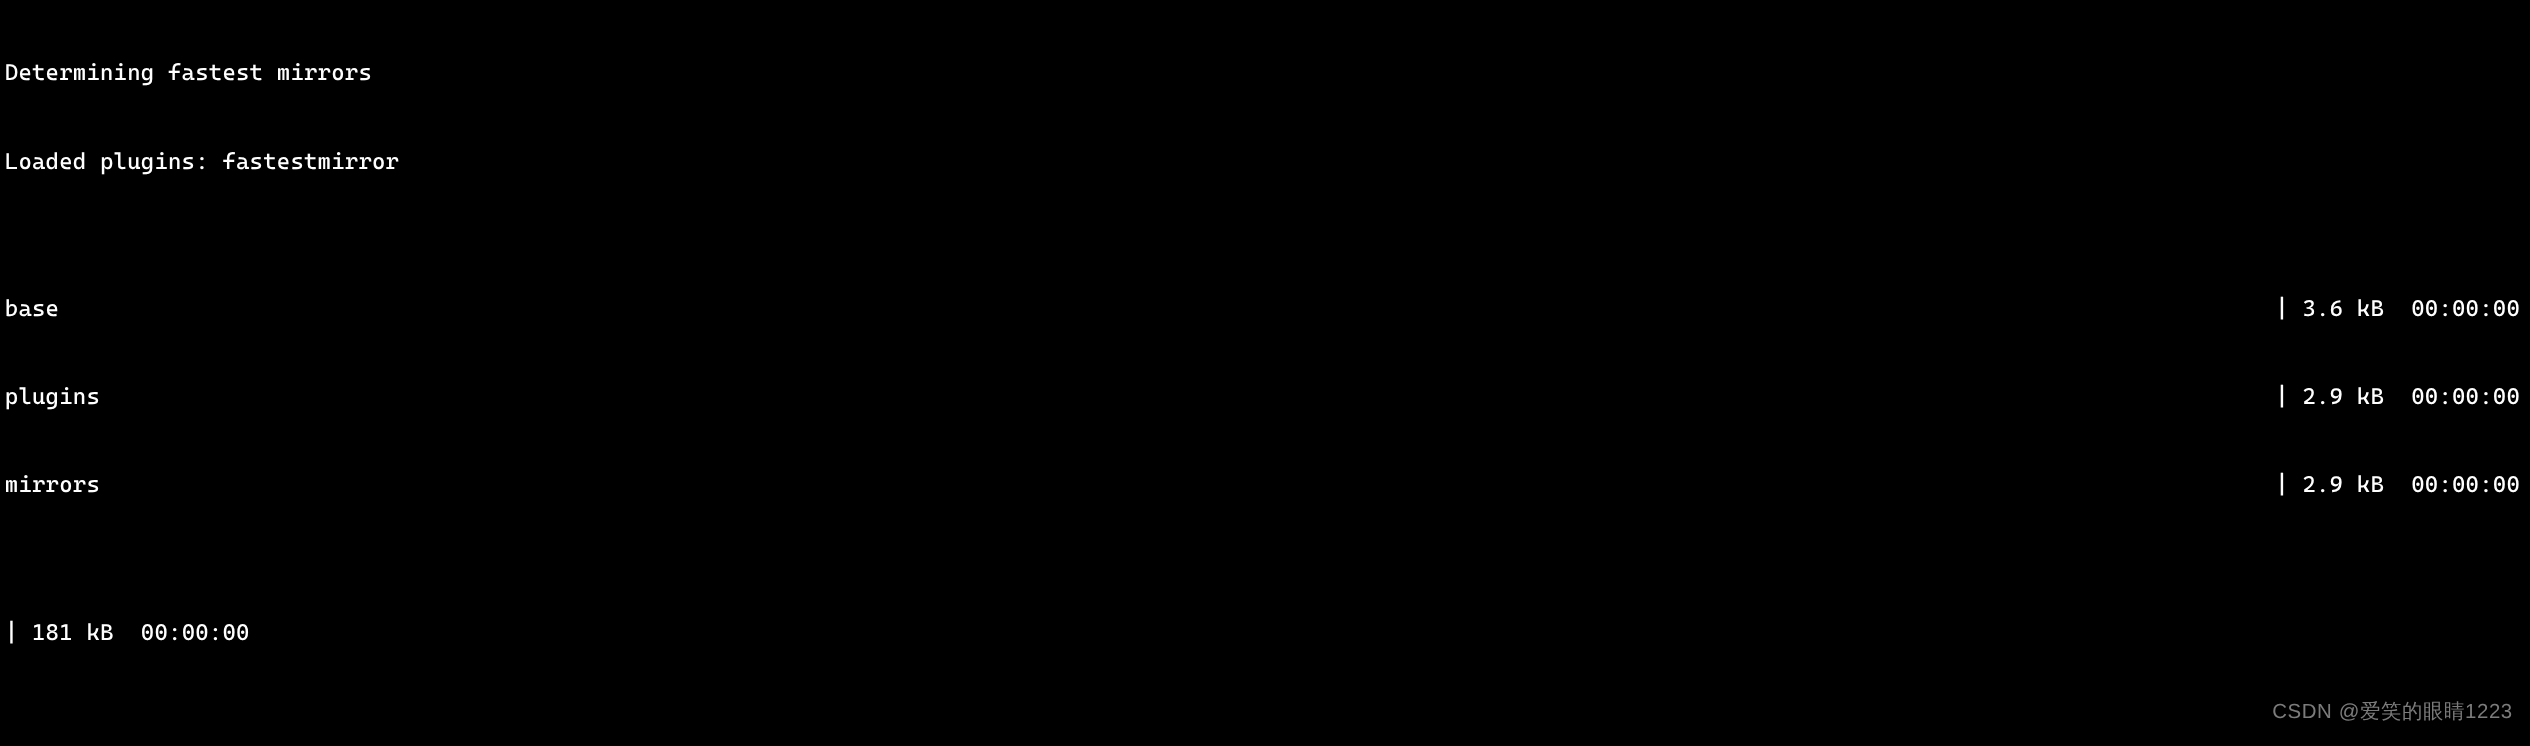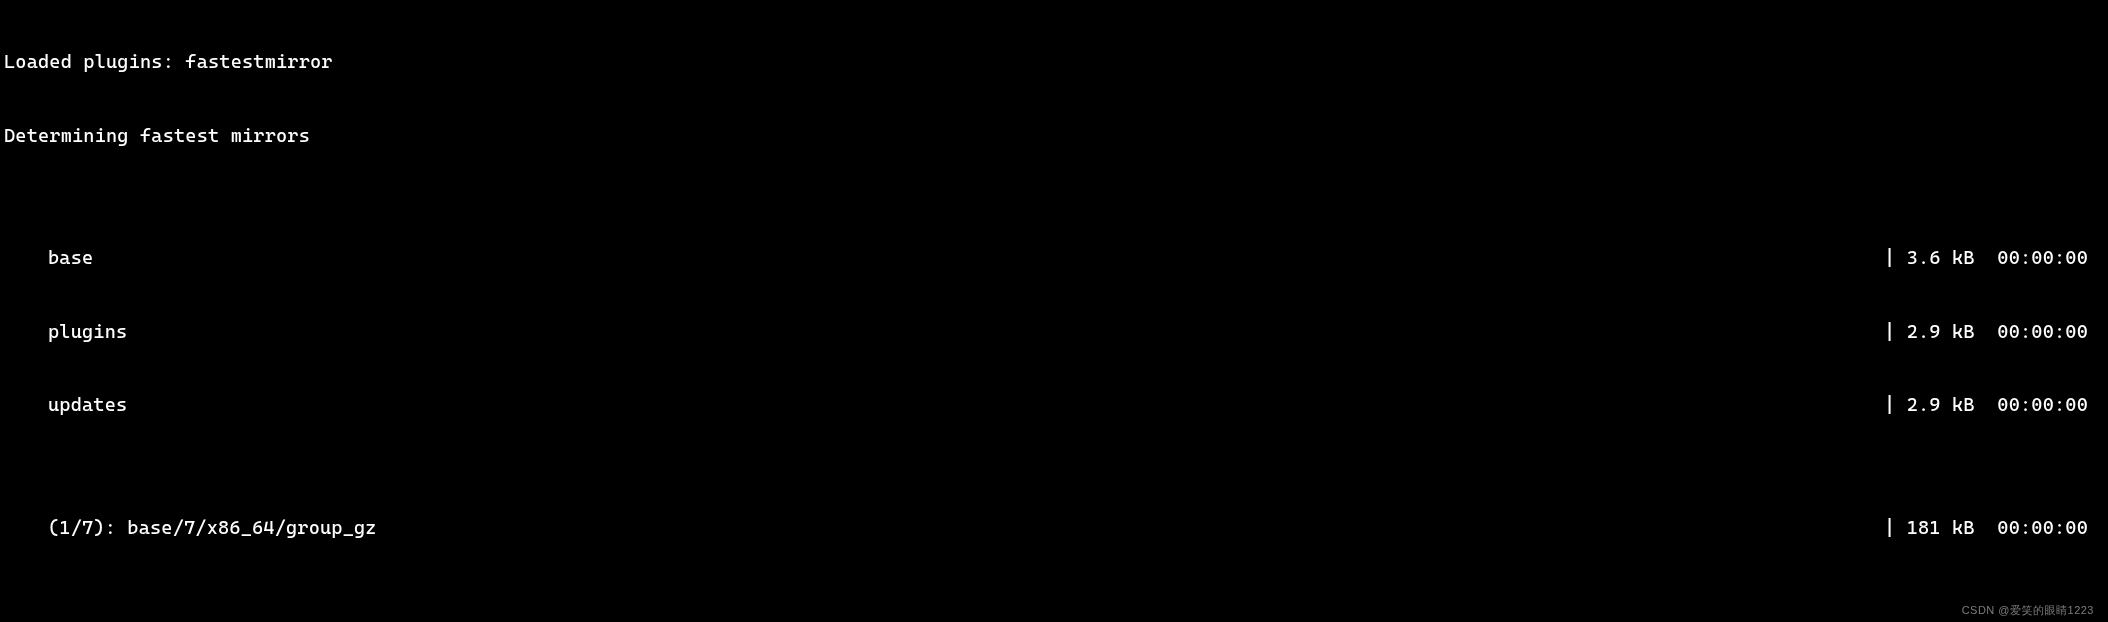--- a/index.html
+++ b/index.html
@@ -16,64 +16,62 @@
     position: relative;
     letter-spacing: 0.2px;
   }
   .terminal {
     padding: 0 0 0 4px;
     white-space: pre;
   }
   .row {
     display: flex;
     justify-content: space-between;
-    margin-left: 44px;
   }
   .left { flex: 0 0 auto; }
   .right {
     flex: 0 0 auto;
-    padding-right: 20px;
+    padding-right: 8px;
     text-align: right;
     font-variant-numeric: tabular-nums;
   }
   .watermark {
     position: absolute;
     right: 14px;
-    bottom: 0;
+    bottom: 17px;
     font-family: "Microsoft YaHei", "PingFang SC", sans-serif;
-    font-size: 11px;
+    font-size: 17px;
     color: #ababab;
     opacity: 0.72;
     letter-spacing: 0.5px;
   }
 </style>
 </head>
 <body>
 
 <div class="terminal">
+  <div>Determining fastest mirrors</div>
   <div>Loaded plugins: fastestmirror</div>
-  <div>Determining fastest mirrors</div>
 
   
   <div class="row">
     <span class="left">base</span>
     <span class="right"><span>|</span> <span>3.6 kB</span>  <span>00:00:00</span></span>
   </div>
   <div class="row">
     <span class="left">plugins</span>
     <span class="right"><span>|</span> <span>2.9 kB</span>  <span>00:00:00</span></span>
   </div>
   <div class="row">
-    <span class="left">updates</span>
+    <span class="left">mirrors</span>
     <span class="right"><span>|</span> <span>2.9 kB</span>  <span>00:00:00</span></span>
   </div>
 
   
   <div class="row">
-    <span class="left">(1/7): base/7/x86_64/group_gz</span>
     <span class="right"><span>|</span> <span>181 kB</span>  <span>00:00:00</span></span>
   </div>
   
   
   
   
   
   
 
   

